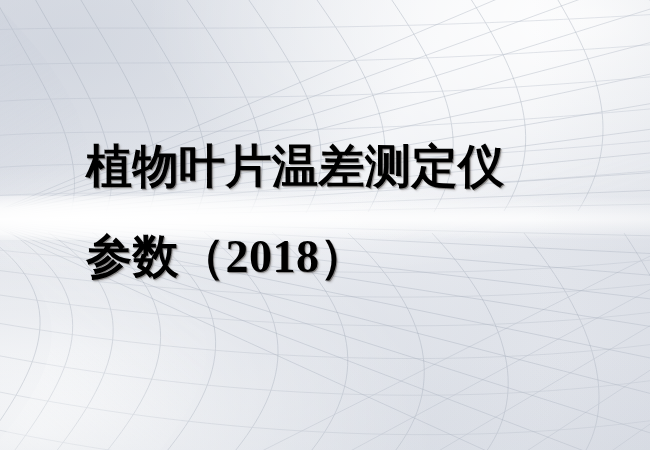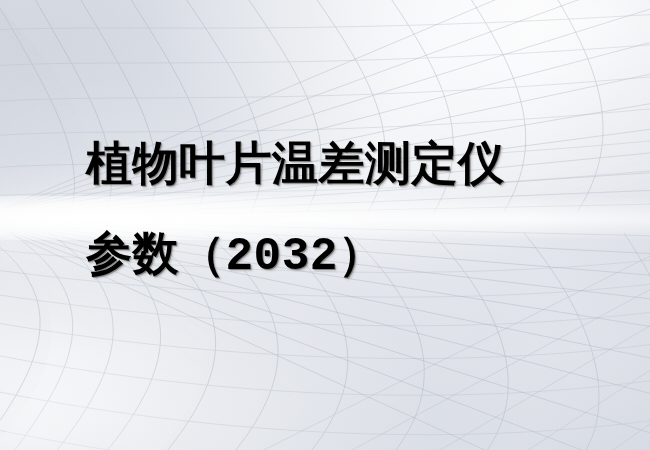--- a/index.html
+++ b/index.html
@@ -6,21 +6,21 @@
     margin: 0;
     padding: 0;
     background: #ffffff;
   }
   #banner {
     position: relative;
     width: 650px;
     height: 450px;
     overflow: hidden;
     background: #e4e7ec;
-    font-family: Liberation Mono, monospace;
+    font-family: Liberation Serif, serif;
   }
 
   
   .bg-layer {
     position: absolute;
     inset: 0;
     pointer-events: none;
   }
 
   
@@ -193,16 +193,16 @@
     <path d="M-20,-10 C 70,70 110,150 80,214 L-20,214 Z" fill="url(#swC)"></path>
   </svg>
 
   <div class="bg-layer bg-horizon-wide"></div>
   <div class="bg-layer bg-horizon"></div>
 
   <div class="bg-layer bg-vignette"></div>
 
   <div class="title-block">
     <span class="title-line">植物叶片温差测定仪</span>
-    <span class="title-line">参数（2032）</span>
+    <span class="title-line">参数（2018）</span>
   </div>
 
 </div>
 
 </body></html>

